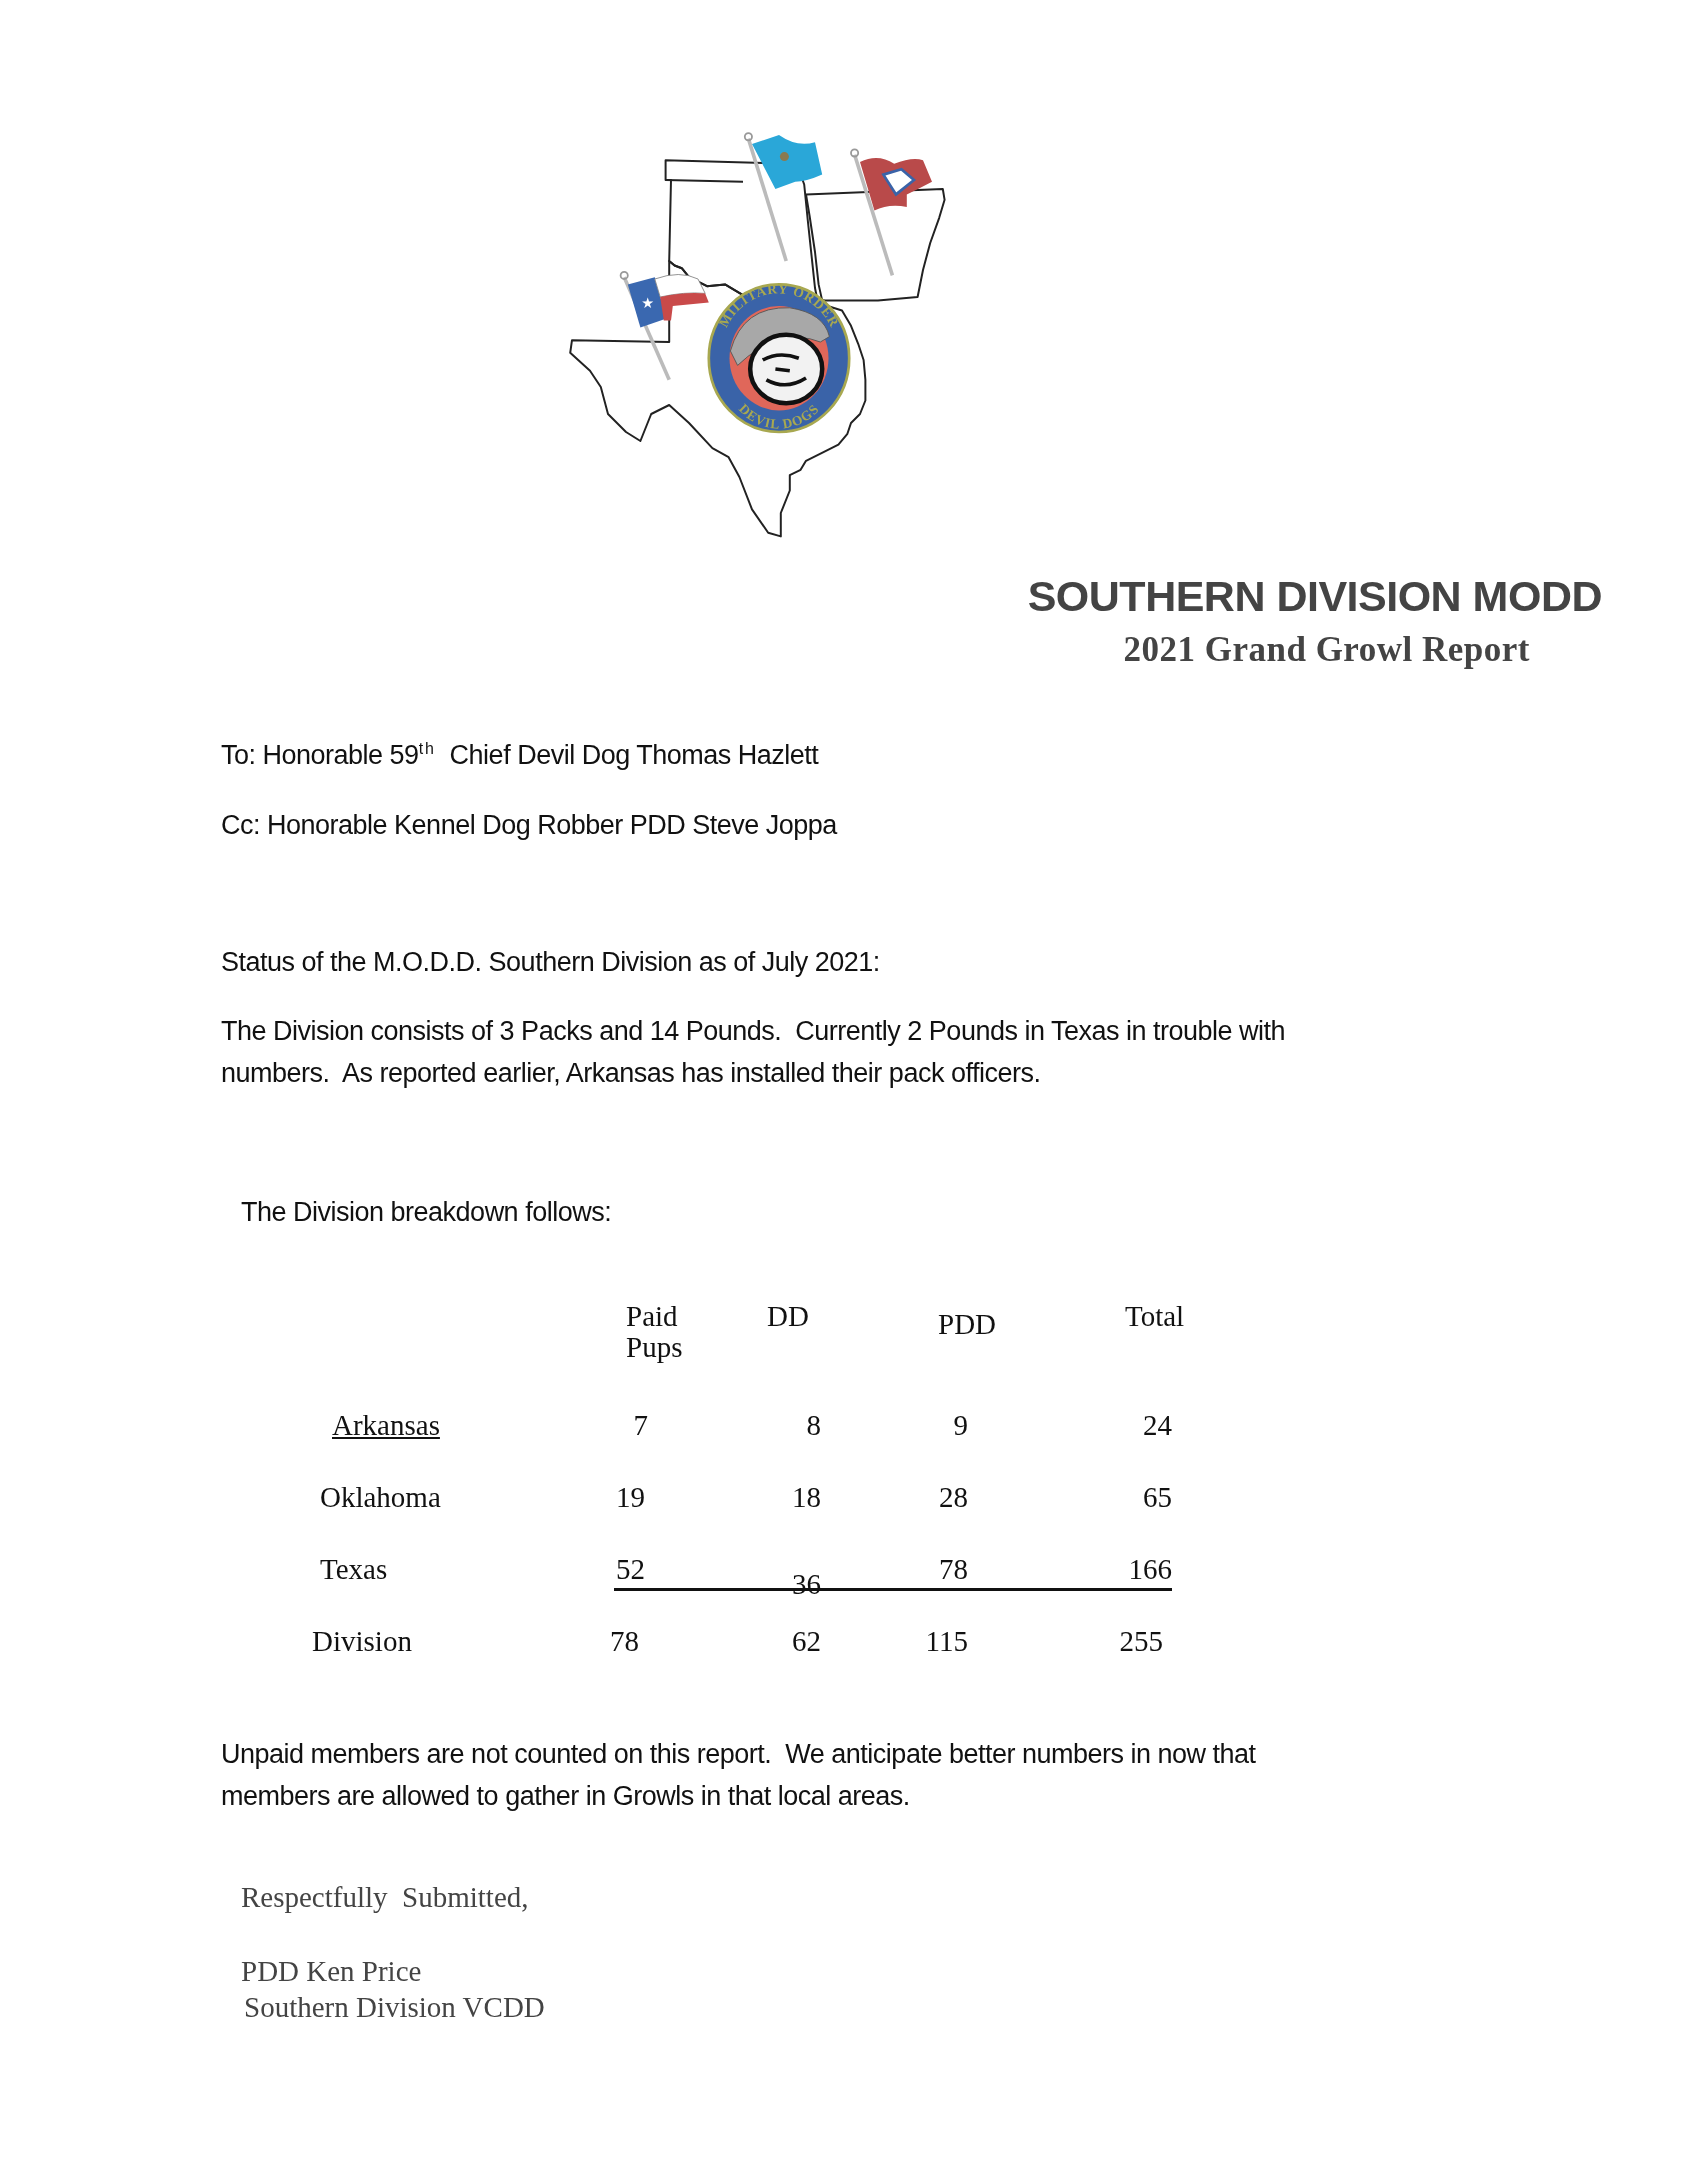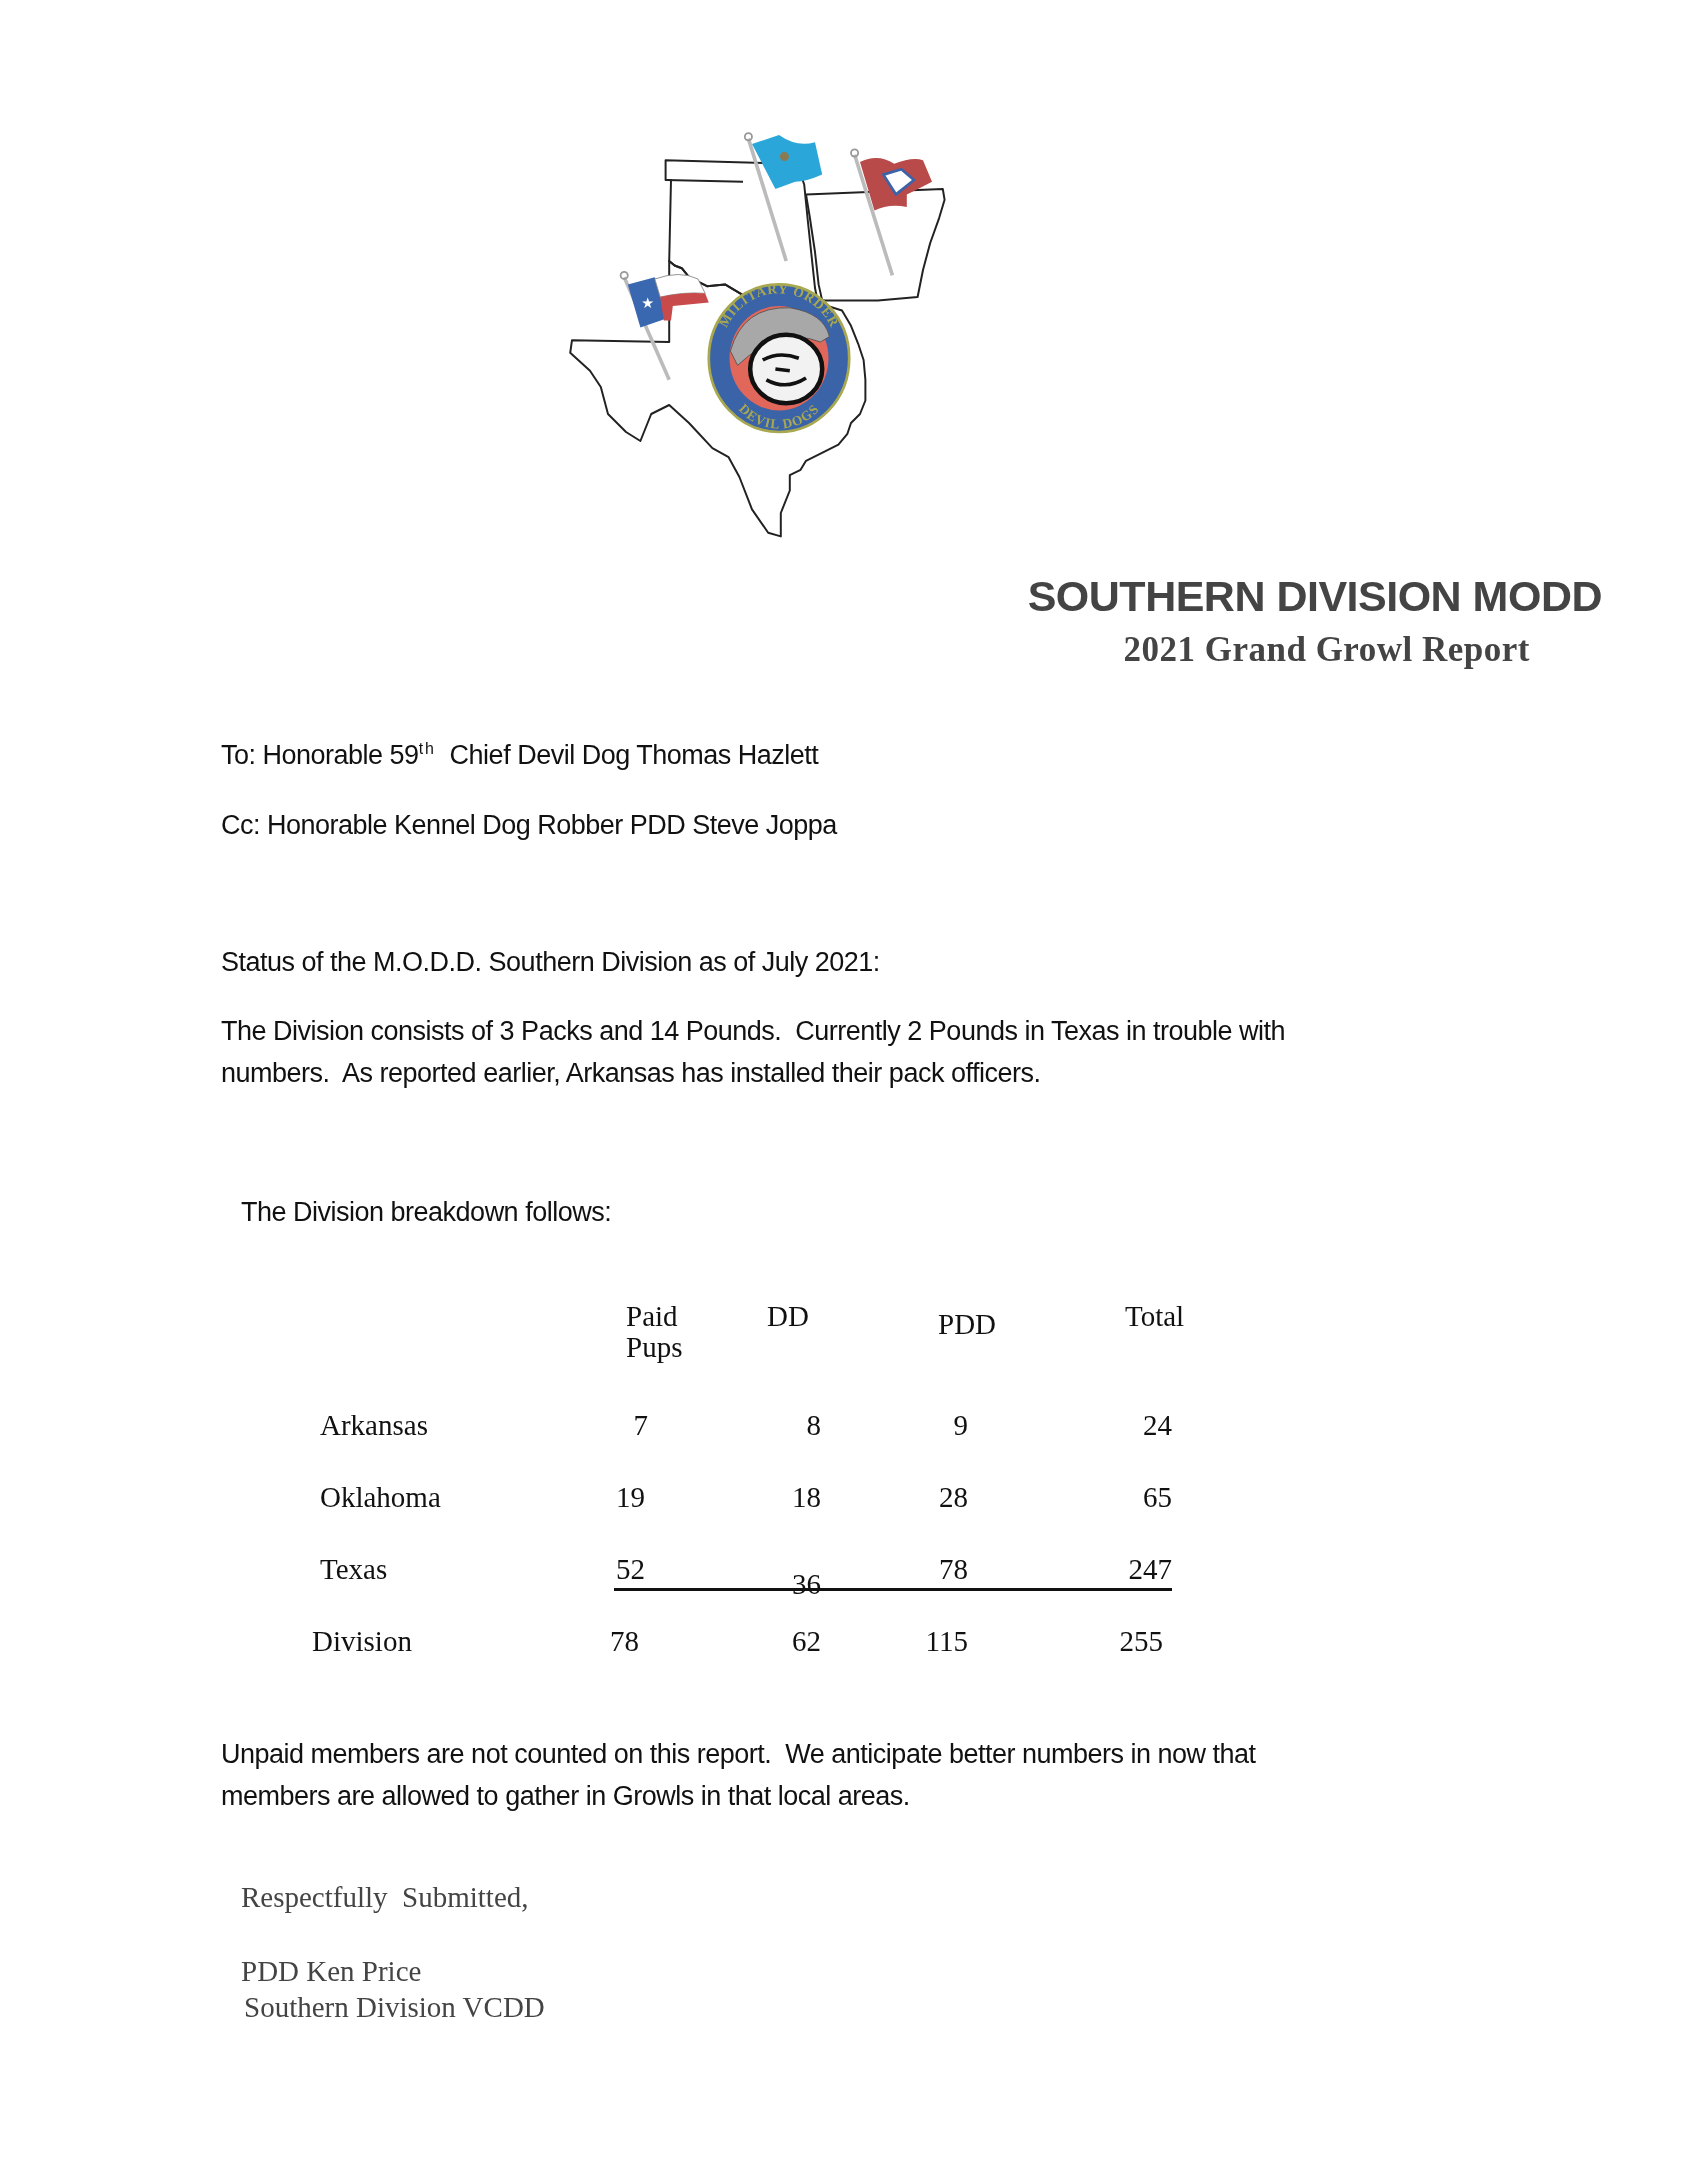--- a/index.html
+++ b/index.html
@@ -90,41 +90,41 @@
 <div>
   <div class="hdr tbl" style="left:626px; top:1300px;">
     <div>Paid</div>
     <div style="margin-top:-1.8px;">Pups</div>
   </div>
   <div class="hdr tbl" style="left:767px; top:1300px;text-align:center;">DD</div>
   <div class="hdr tbl" style="left:938px; top:1300px;margin-top:8px;">PDD</div>
   <div class="hdr tbl" style="left:1125px; top:1300px;">Total</div>
 
   <div>
-    <div class="abs tbl" style="left:320px; top:1409px;">Arkansas</div>
+    <div class="abs tbl" style="left:332px; top:1409px;text-decoration:underline;">Arkansas</div>
     <div class="num tbl c1" style="top:1409px; left:540px;">7</div>
     <div class="num tbl c2" style="top:1409px;">8</div>
     <div class="num tbl c3" style="top:1409px;">9</div>
     <div class="num tbl c4" style="top:1409px;">24</div>
   </div>
 
   <div>
     <div class="abs tbl" style="left:320px; top:1481px;">Oklahoma</div>
     <div class="num tbl c1" style="top:1481px;">19</div>
     <div class="num tbl c2" style="top:1481px;">18</div>
     <div class="num tbl c3" style="top:1481px;">28</div>
     <div class="num tbl c4" style="top:1481px;">65</div>
   </div>
 
   <div>
     <div class="abs tbl" style="left:320px; top:1553px;">Texas</div>
     <div class="num tbl c1" style="top:1553px;">52</div>
     <div class="num tbl c2" style="top:1553px;margin-top:15px;">36</div>
     <div class="num tbl c3" style="top:1553px;">78</div>
-    <div class="num tbl c4" style="top:1553px;">247</div>
+    <div class="num tbl c4" style="top:1553px;">166</div>
   </div>
   <div id="texas-underline"></div>
 
   <div>
     <div class="abs tbl" style="left:312px; top:1625px;">Division</div>
     <div class="num tbl c1" style="top:1625px; left:531px;">78</div>
     <div class="num tbl c2" style="top:1625px;">62</div>
     <div class="num tbl c3" style="top:1625px;">115</div>
     <div class="num tbl c4" style="top:1625px; left:1055px;">255</div>
   </div>

